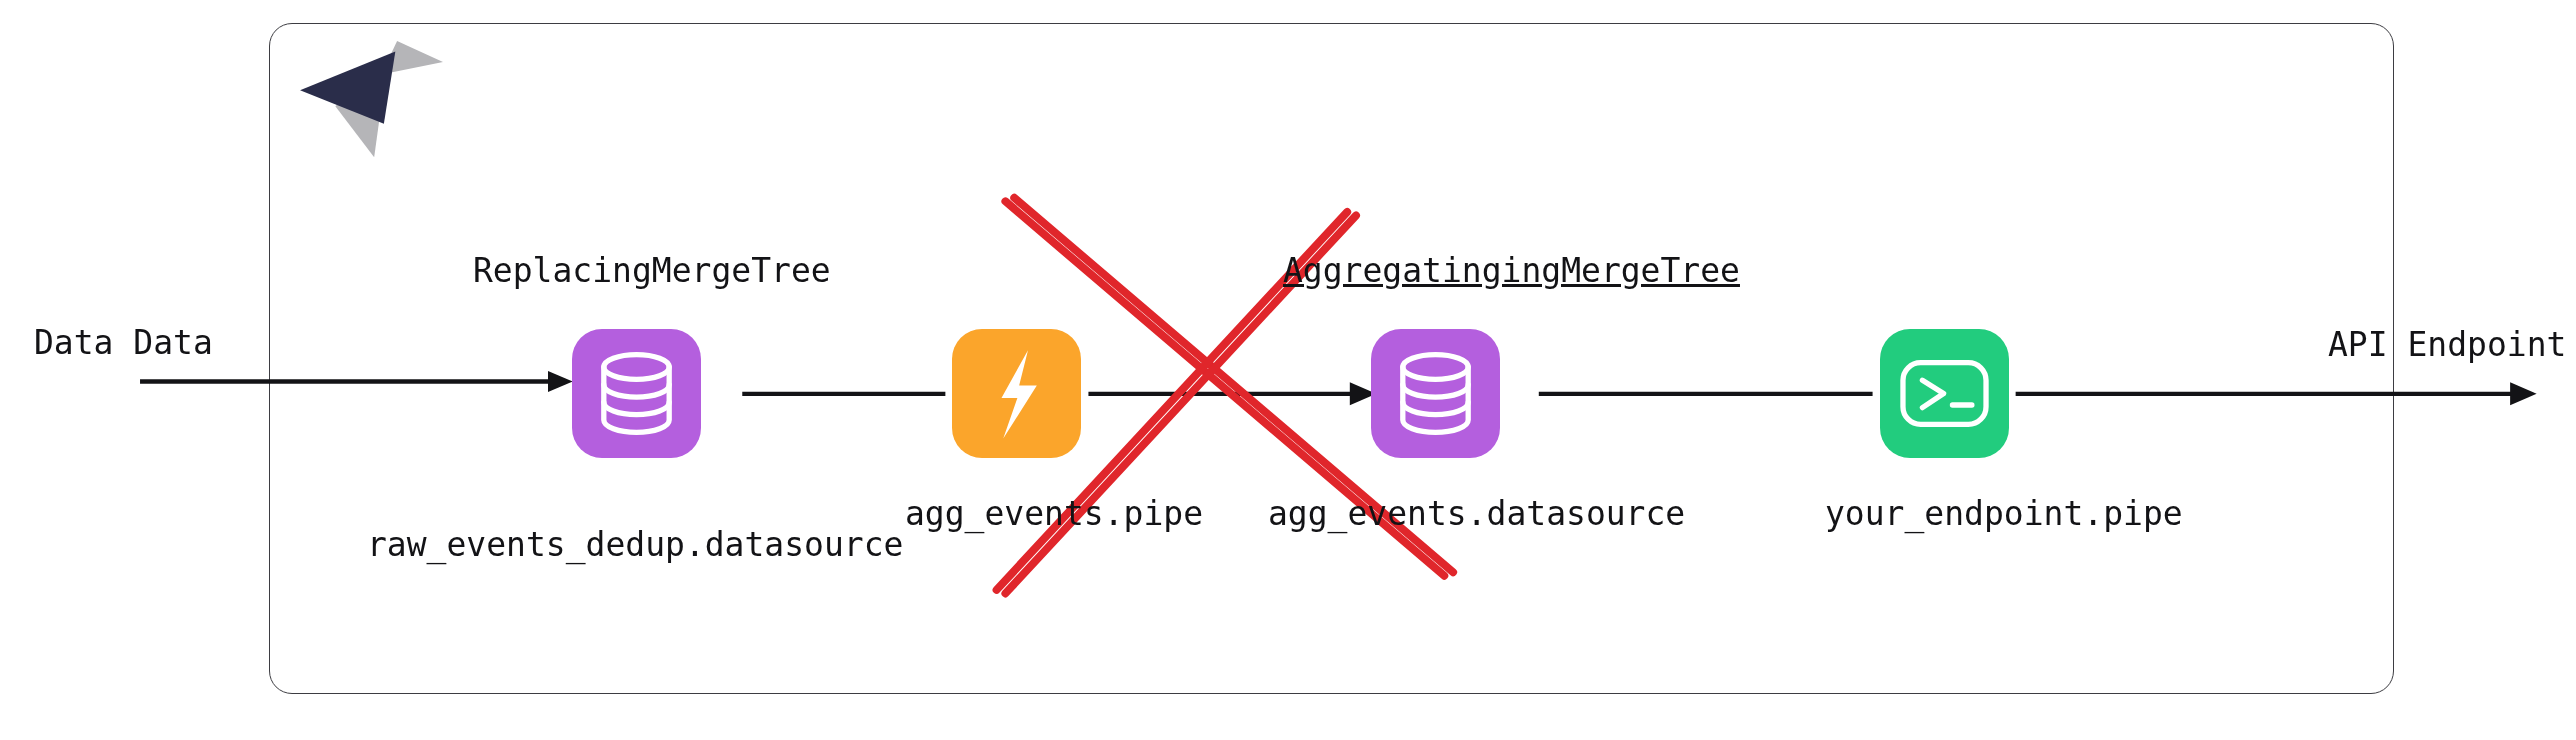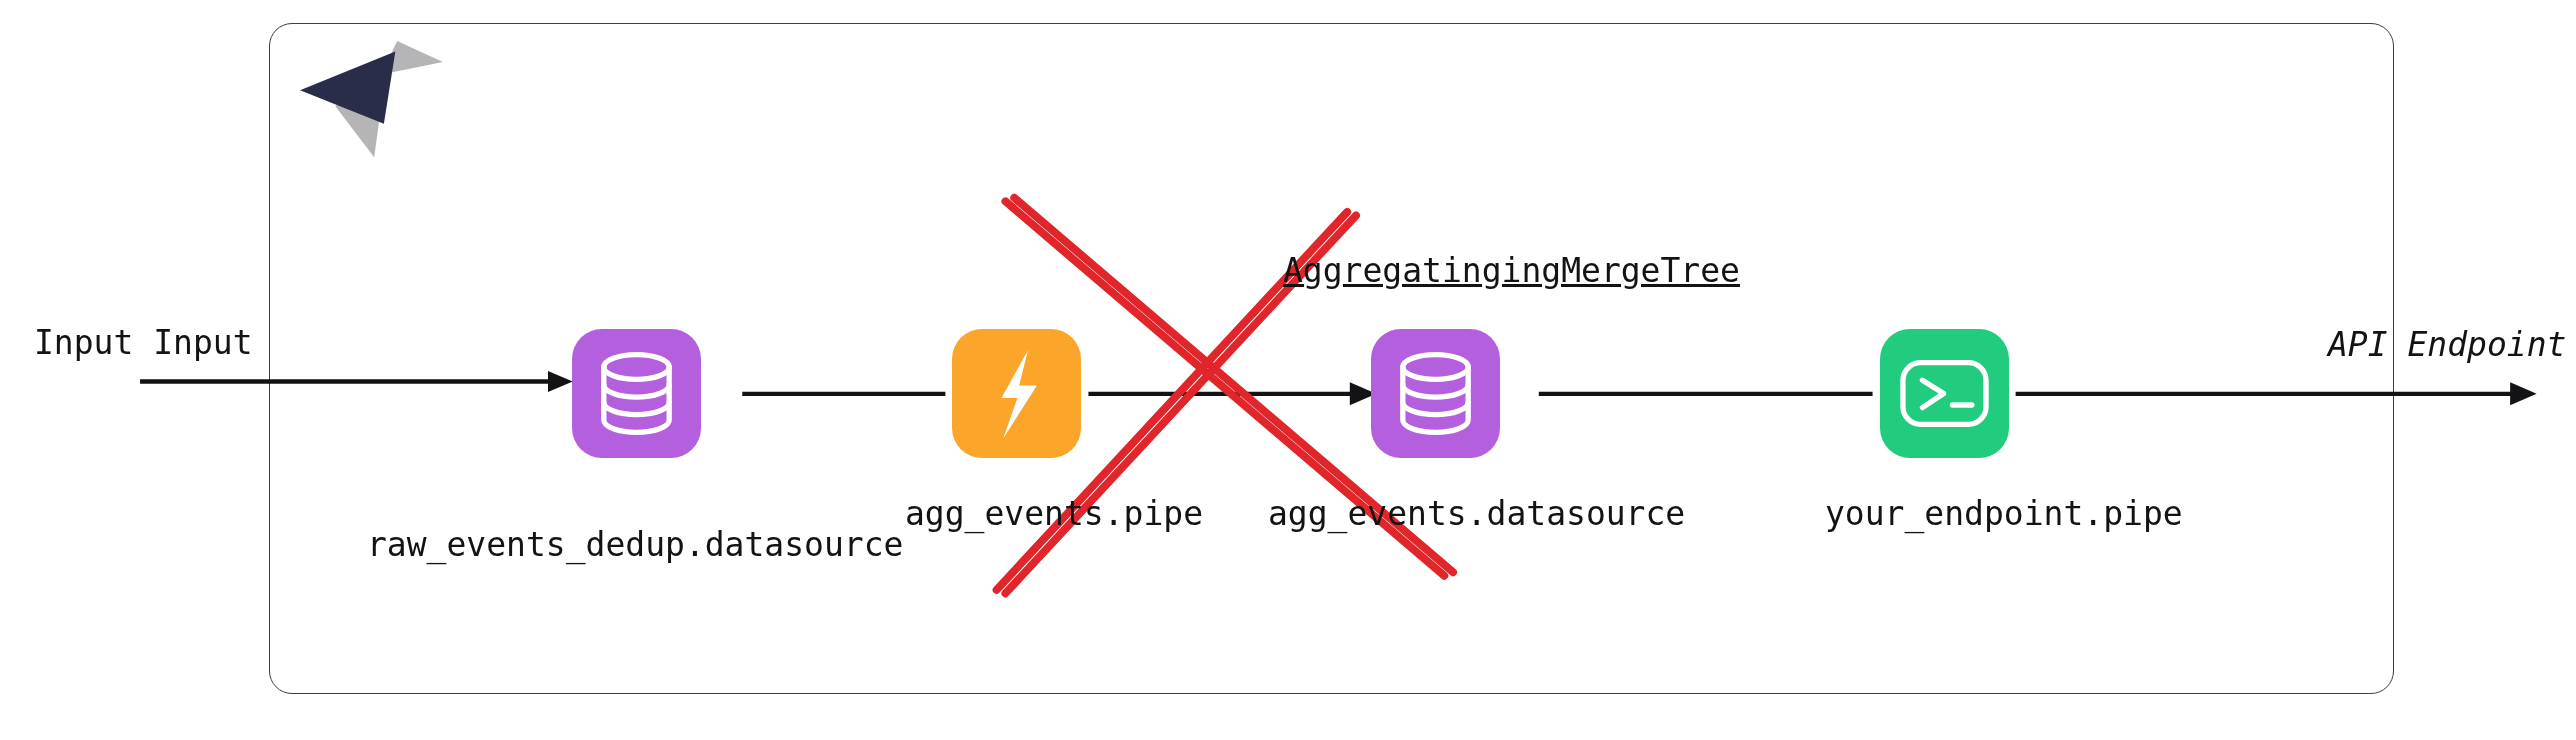--- a/index.html
+++ b/index.html
@@ -144,24 +144,25 @@
 
   <svg class="cross" viewBox="0 0 2916 838" xmlns="http://www.w3.org/2000/svg">
     <g stroke="#E0262B" stroke-width="9" stroke-linecap="round">
       <line x1="1138" y1="228" x2="1635" y2="652"></line>
       <line x1="1148" y1="224" x2="1645" y2="648"></line>
       <line x1="1525" y1="240" x2="1128" y2="668"></line>
       <line x1="1535" y1="244" x2="1138" y2="672"></line>
     </g>
   </svg>
 
-  <div class="lbl lbl-edge" style="left:34px; top:326px;">Input Input</div>
+  <div class="lbl lbl-edge" style="left:34px; top:326px;">Data Data</div>
 
-  <div class="lbl lbl-edge" style="left:2328px; top:328px;font-style:italic;">API Endpoint</div>
+  <div class="lbl lbl-edge" style="left:2328px; top:328px;">API Endpoint</div>
 
+  <div class="lbl lbl-top" style="left:473px; top:254px;">ReplacingMergeTree</div>
 
   <div class="lbl lbl-top" style="left:1283px; top:254px;text-decoration:underline;">AggregatingingMergeTree</div>
 
   <div class="lbl lbl-bottom" style="left:367px; top:528px;">raw_events_dedup.datasource</div>
 
   <div class="lbl lbl-bottom" style="left:905px; top:497px;">agg_events.pipe</div>
 
   <div class="lbl lbl-bottom" style="left:1268px; top:497px;">agg_events.datasource</div>
 
   <div class="lbl lbl-bottom" style="left:1778px; top:497px;margin-left:47px;">your_endpoint.pipe</div>

